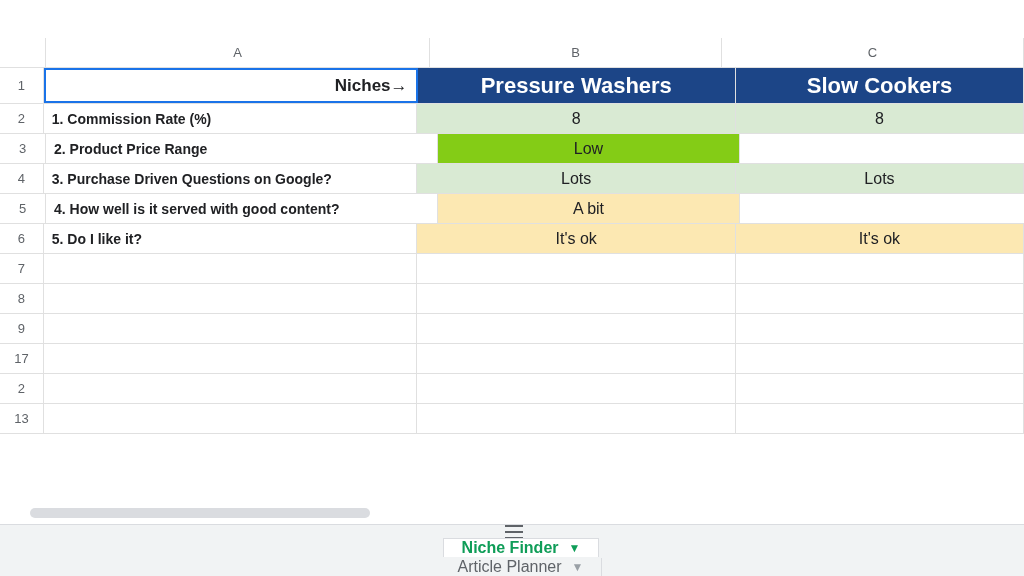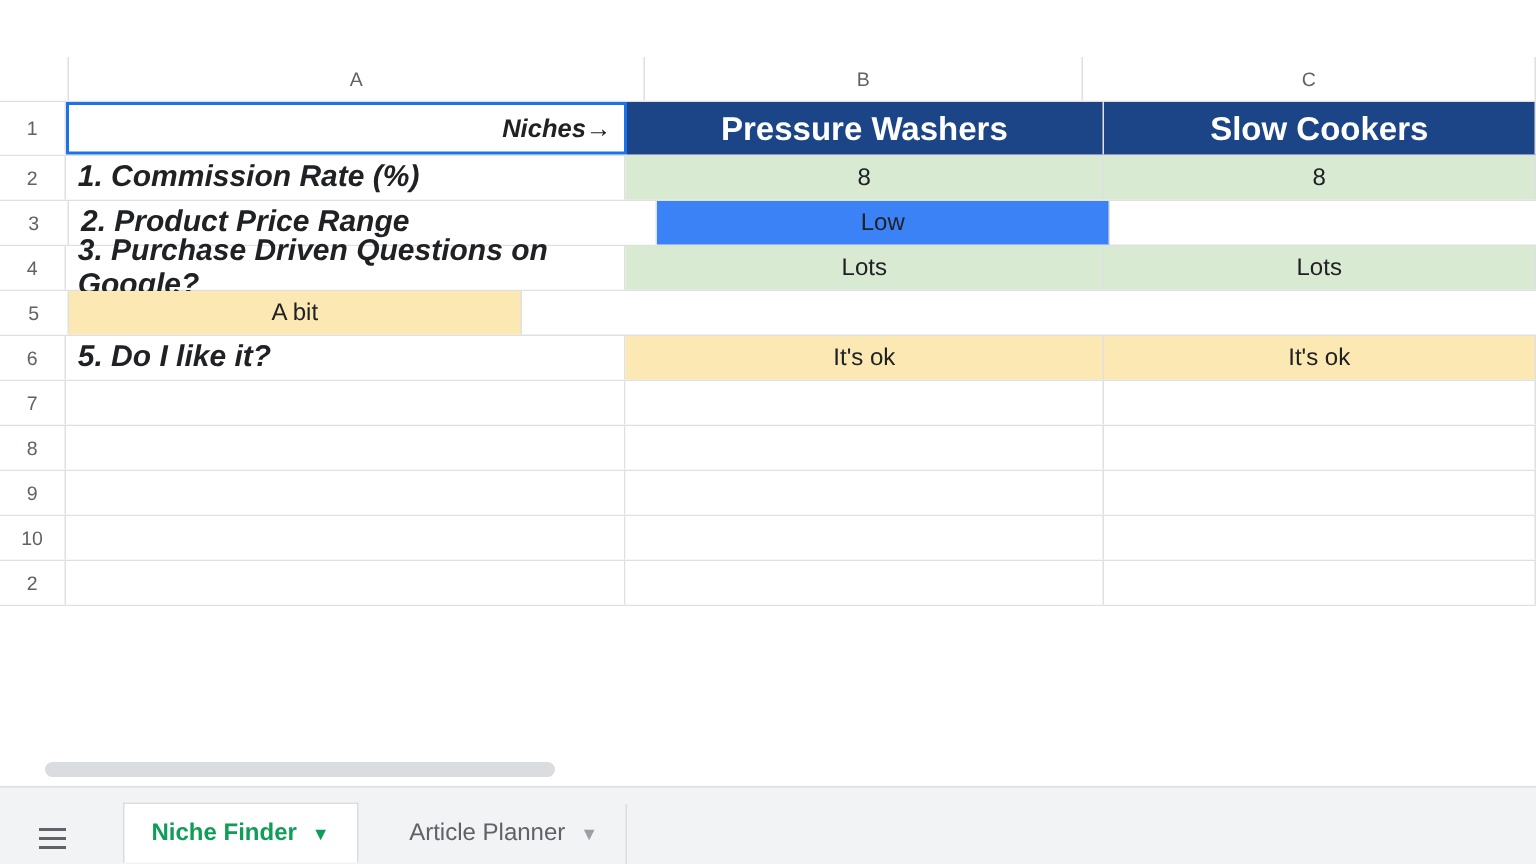--- a/index.html
+++ b/index.html
@@ -58,46 +58,46 @@
   }
   .cell {
     display: flex;
     align-items: center;
     border-right: 1px solid #e0e0e0;
     padding: 0 8px;
     font-size: 16px;
     color: #202124;
     background: #fff;
   }
-  .cA { width: 392px; font-style: italic; }
+  .cA { width: 392px; }
   .cB { width: 334px; justify-content: center; }
   .cC { width: 302px; justify-content: center; }
 
   
   .row1 .cA {
     font-weight: 700;
     justify-content: flex-end;
     font-size: 17px;
     border: 2px solid #1a73e8; 
     position: relative;
     z-index: 2;
   }
   .row1 .cB, .row1 .cC {
     background: #1c4587;
     color: #fff;
     font-weight: 700;
     font-size: 22px;
   }
 
   
-  .crit { font-weight: 700; font-size: 20px; justify-content: flex-start; }
+  .crit { font-weight: 700; font-size: 14px; justify-content: flex-start; }
 
   
   .fill-green  { background: #d9ead3; }
-  .fill-red    { background: #3b82f6; }
+  .fill-red    { background: #84cc16; }
   .fill-yellow { background: #fce8b2; }
 
   
   .hscroll {
     position: absolute;
     left: 30px;
     bottom: 58px;
     width: 340px;
     height: 10px;
     background: #dadce0;
@@ -107,23 +107,24 @@
   
   .tabs-bar {
     position: absolute;
     left: 0;
     right: 0;
     bottom: 0;
     height: 52px;
     background: #f1f3f4;
     border-top: 1px solid #dadce0;
     display: flex;
-    align-items: flex-end;
+    align-items: center;
     padding-left: 18px;
-    gap: 16px;
+    gap: 0;
+    flex-direction: column;
   }
   .all-sheets {
     width: 34px;
     height: 34px;
     display: flex;
     align-items: center;
     justify-content: center;
     color: #5f6368;
     font-size: 20px;
     margin-right: 14px;
@@ -198,20 +199,21 @@
 
     <div class="row">
       <div class="rh">4</div>
       <div class="cell cA crit">3. Purchase Driven Questions on Google?</div>
       <div class="cell cB fill-green">Lots</div>
       <div class="cell cC fill-green">Lots</div>
     </div>
 
     <div class="row">
       <div class="rh">5</div>
+      <div class="cell cA crit">4. How well is it served with good content?</div>
       <div class="cell cC fill-yellow">A bit</div>
     </div>
 
     <div class="row">
       <div class="rh">6</div>
       <div class="cell cA crit">5. Do I like it?</div>
       <div class="cell cB fill-yellow">It's ok</div>
       <div class="cell cC fill-yellow">It's ok</div>
     </div>
 
@@ -227,27 +229,33 @@
       <div class="cell cB"></div>
       <div class="cell cC"></div>
     </div>
     <div class="row">
       <div class="rh">9</div>
       <div class="cell cA"></div>
       <div class="cell cB"></div>
       <div class="cell cC"></div>
     </div>
     <div class="row">
-      <div class="rh">10</div>
+      <div class="rh">17</div>
       <div class="cell cA"></div>
       <div class="cell cB"></div>
       <div class="cell cC"></div>
     </div>
     <div class="row">
       <div class="rh">2</div>
+      <div class="cell cA"></div>
+      <div class="cell cB"></div>
+      <div class="cell cC"></div>
+    </div>
+    <div class="row">
+      <div class="rh">13</div>
       <div class="cell cA"></div>
       <div class="cell cB"></div>
       <div class="cell cC"></div>
     </div>
 
   </div>
 
   <div class="hscroll"></div>
 
   <div class="tabs-bar">

